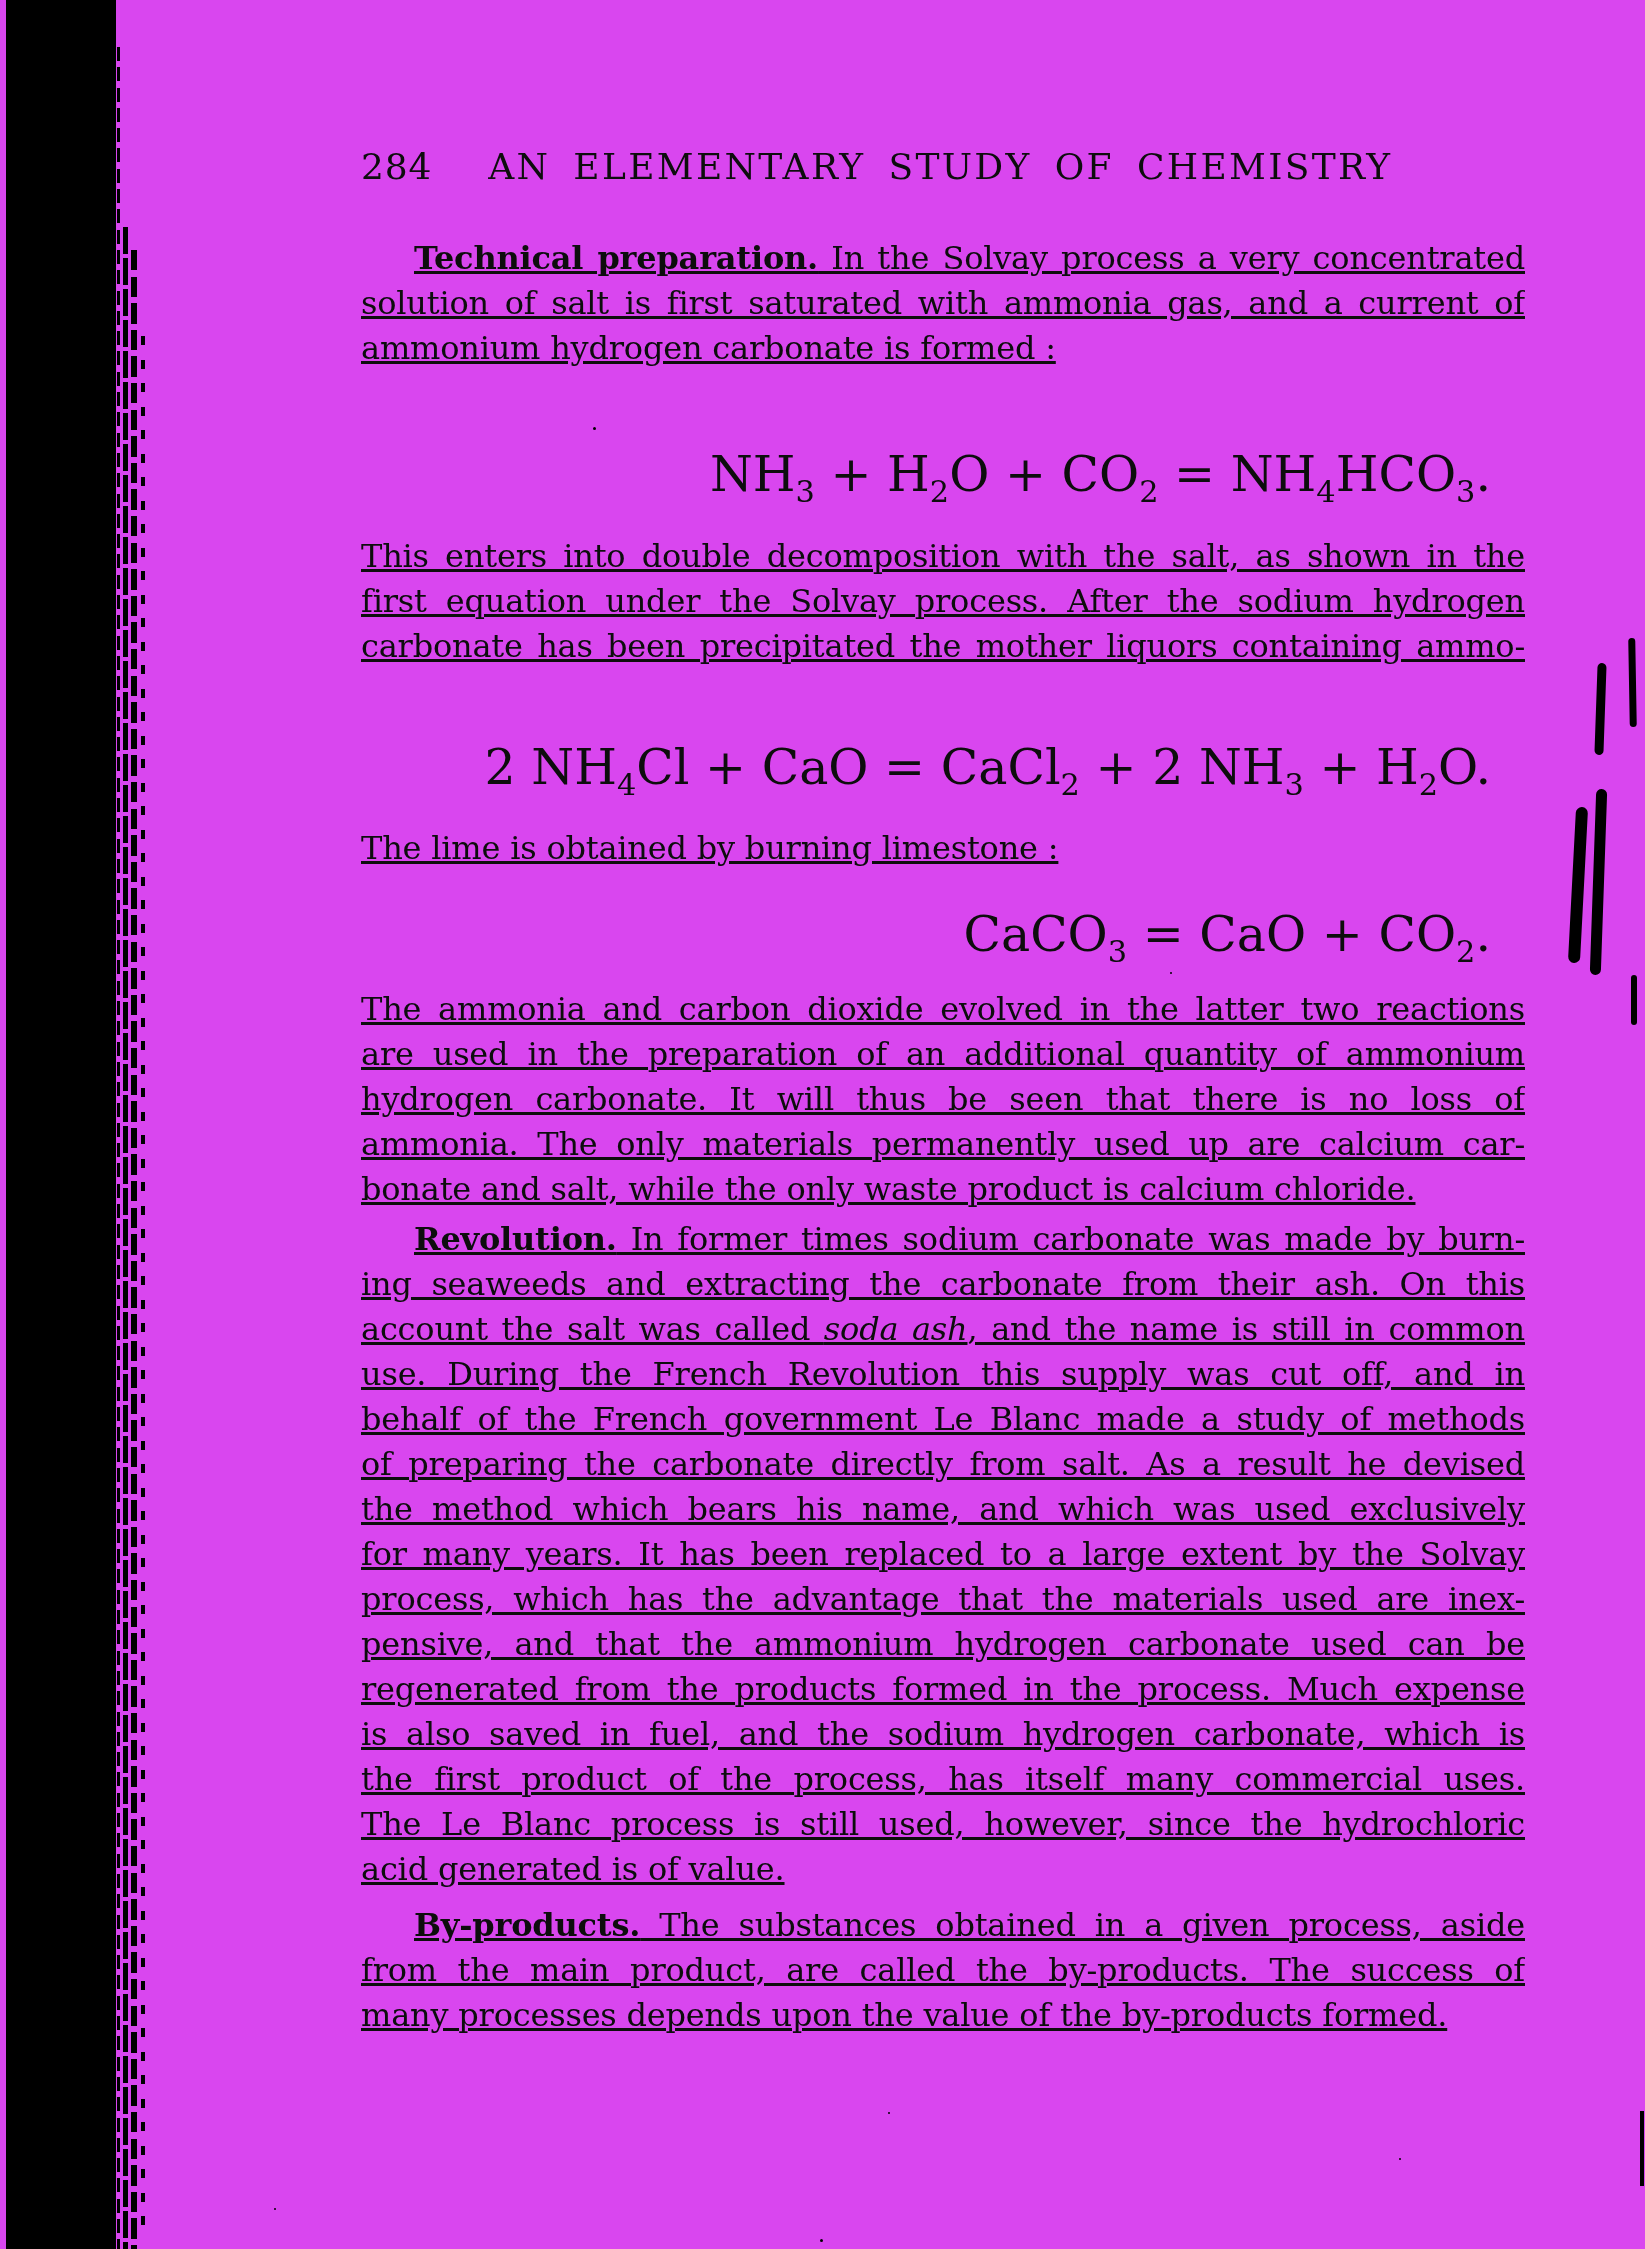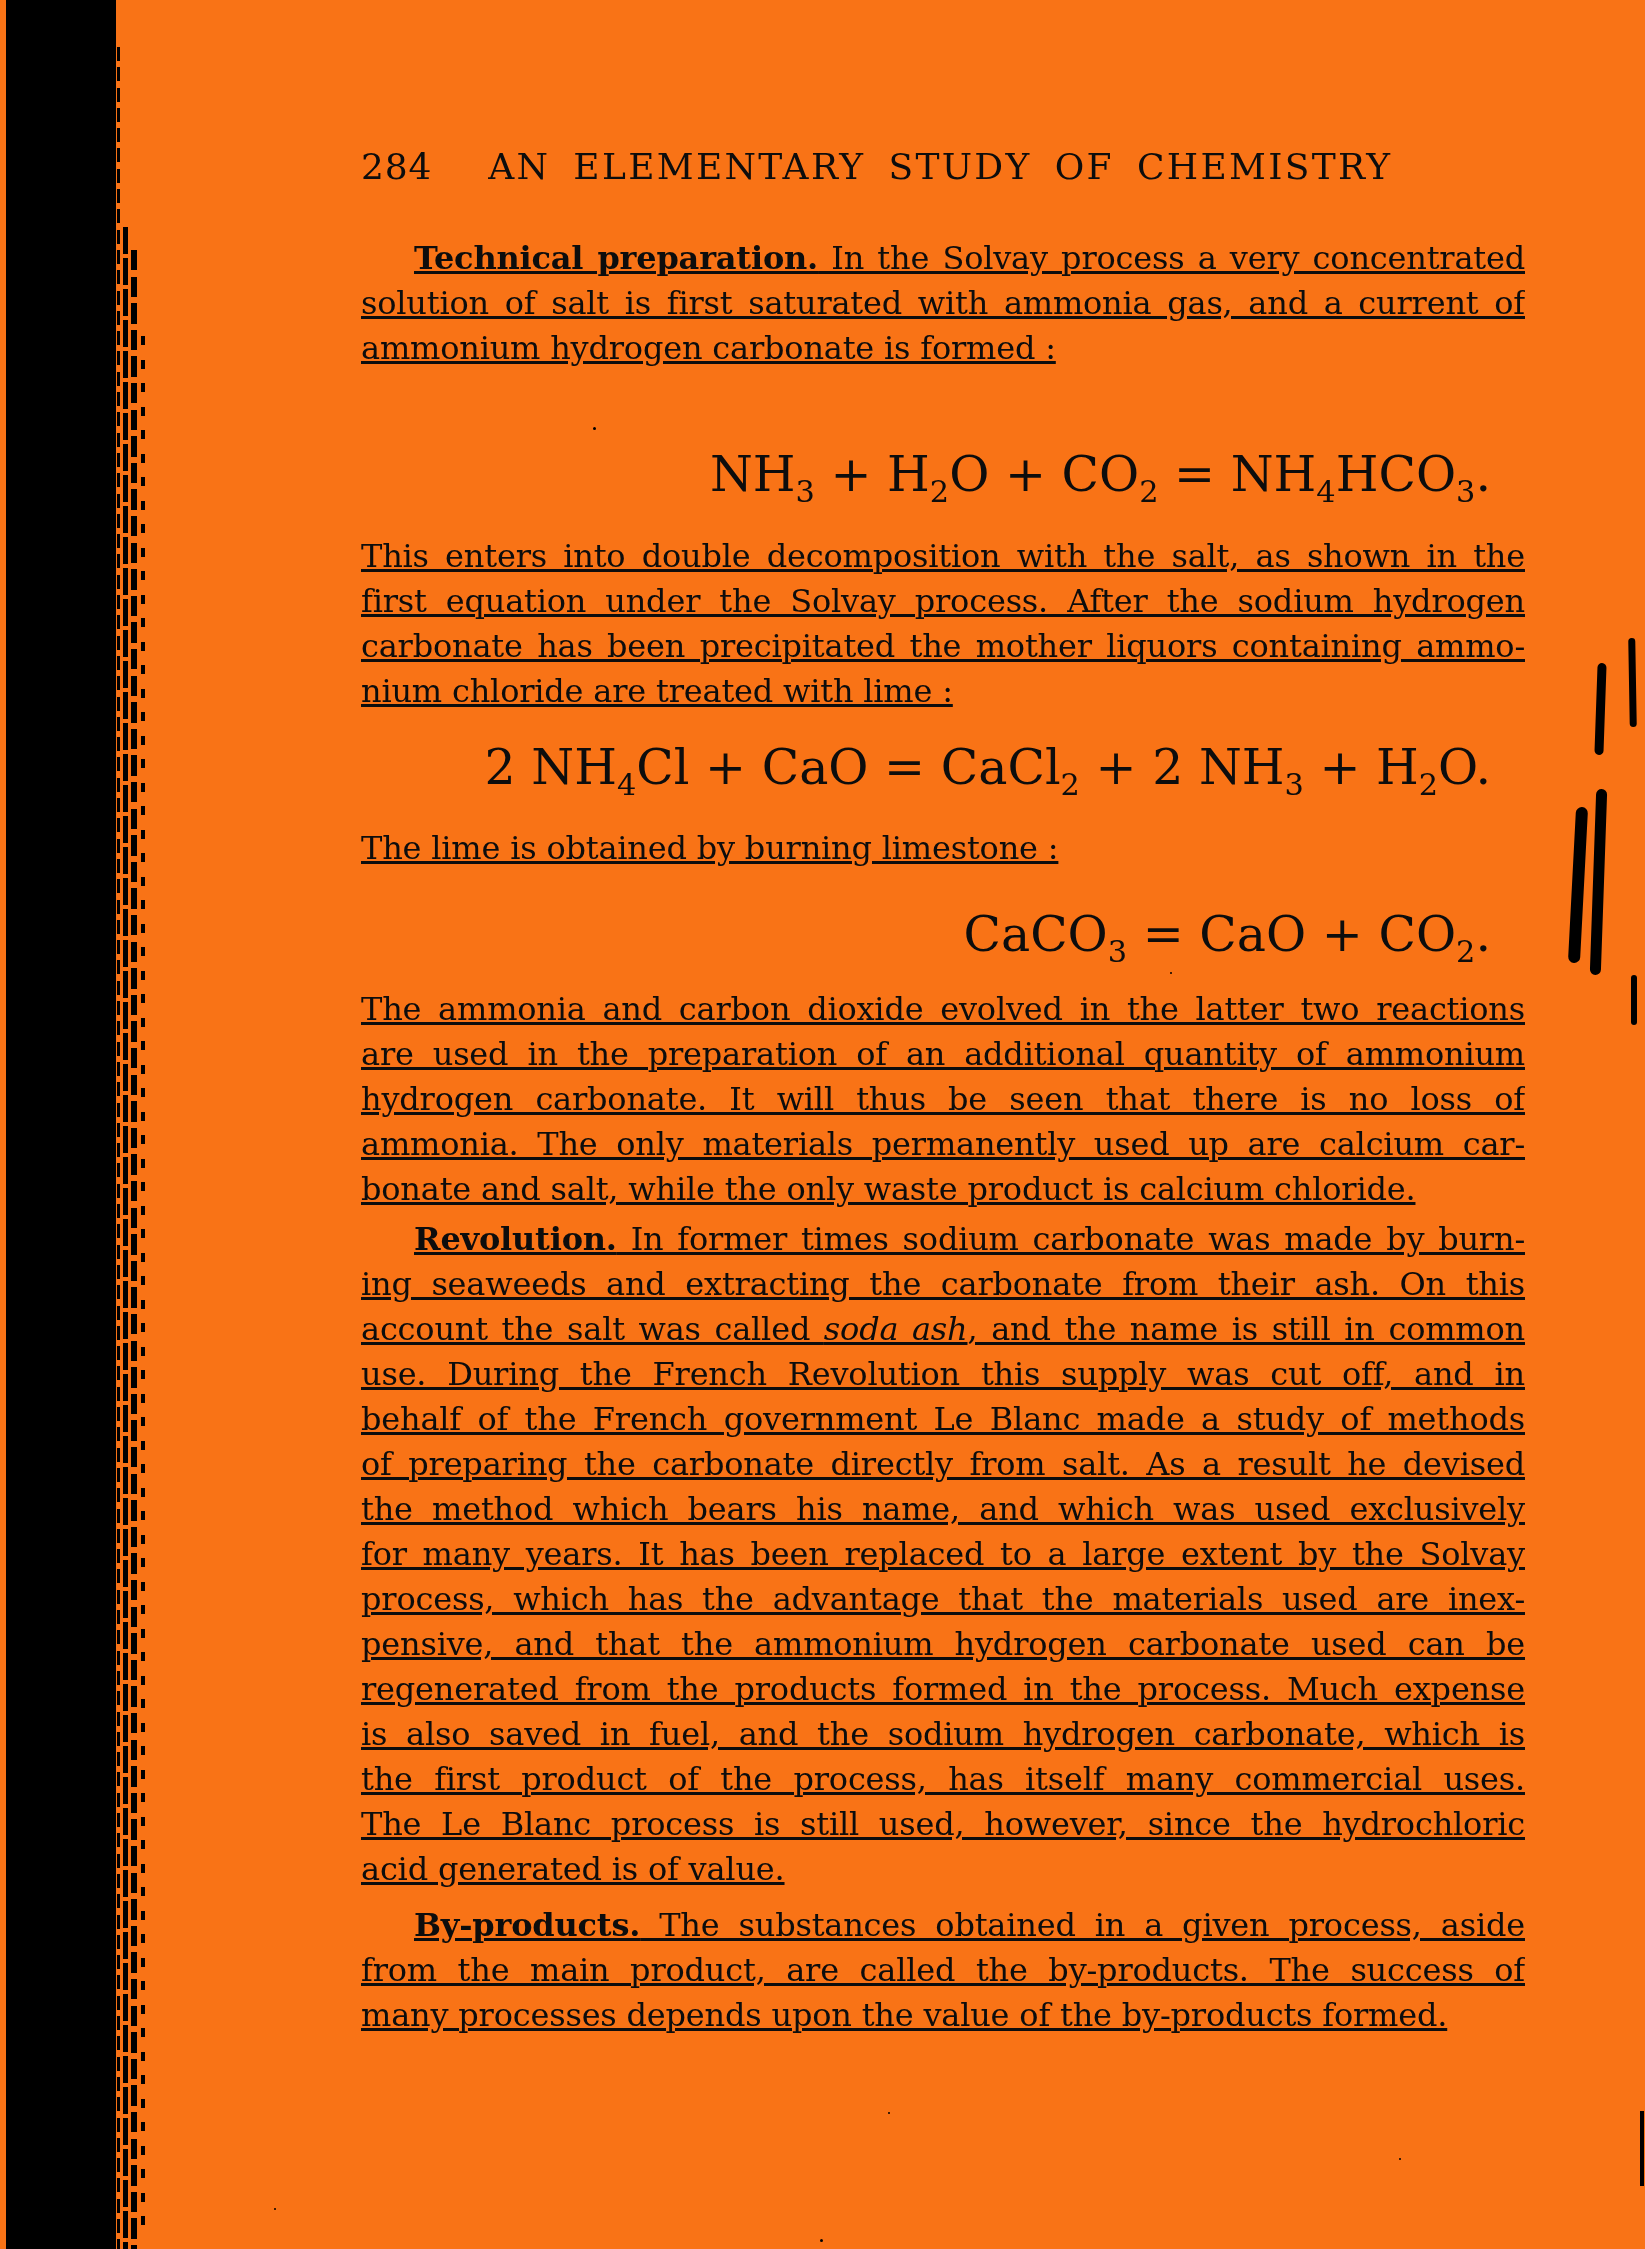--- a/index.html
+++ b/index.html
@@ -1,19 +1,19 @@
 <!DOCTYPE html>
 <html style="font-size:12.5px"><head>
 <meta charset="utf-8">
 <style>
   html,body{margin:0;padding:0;background:#777;}
   #page{
     position:relative;
     width:1646px;height:2250px;
-    background:#f97316;
+    background:#d946ef;
     overflow:hidden;
     font-family:"DejaVu Serif", serif;
     color:#0d0d0d;
   }
 
   
   .band{
     position:absolute;left:6.3px;top:0;width:110px;height:2250px;
     background:#000;
   }
@@ -102,21 +102,20 @@
         <div class="line"><span>solution of salt is first saturated with ammonia gas, and a current of</span></div>
         <div class="line last"><span>ammonium hydrogen carbonate is formed :</span></div>
       </div>
 
     <div class="equation" id="eq1"><span>NH</span><sub>3</sub><span> + H</span><sub>2</sub><span>O + CO</span><sub>2</sub><span> = NH</span><sub>4</sub><span>HCO</span><sub>3</sub><span>.</span></div>
 
     <div class="para" id="p2">
         <div class="line"><span>This enters into double decomposition with the salt, as shown in the</span></div>
         <div class="line"><span>first equation under the Solvay process. After the sodium hydrogen</span></div>
         <div class="line"><span>carbonate has been precipitated the mother liquors containing ammo-</span></div>
-        <div class="line last"><span>nium chloride are treated with lime :</span></div>
       </div>
 
     <div class="equation" id="eq2"><span>2 NH</span><sub>4</sub><span>Cl + CaO = CaCl</span><sub>2</sub><span> + 2 NH</span><sub>3</sub><span> + H</span><sub>2</sub><span>O.</span></div>
 
     <div class="para" id="lime">
         <div class="line last"><span>The lime is obtained by burning limestone :</span></div>
       </div>
 
     <div class="equation" id="eq3"><span>CaCO</span><sub>3</sub><span> = CaO + CO</span><sub>2</sub><span>.</span></div>
 

